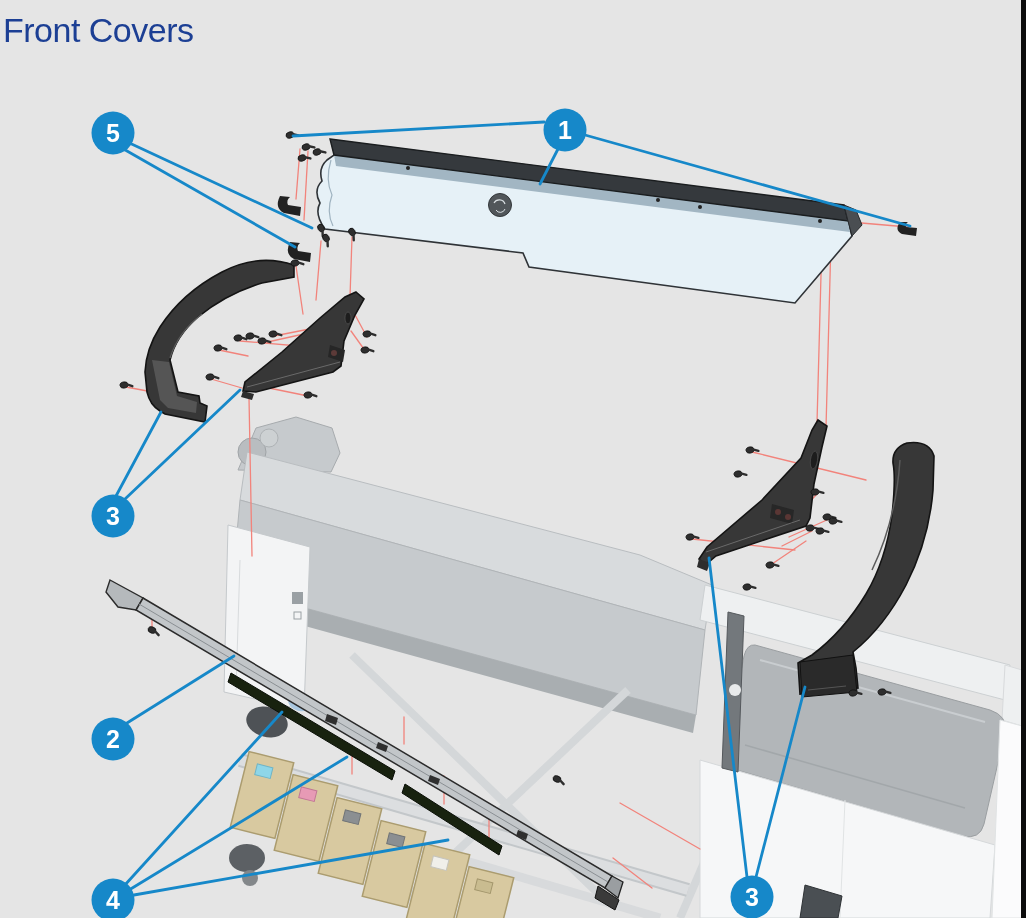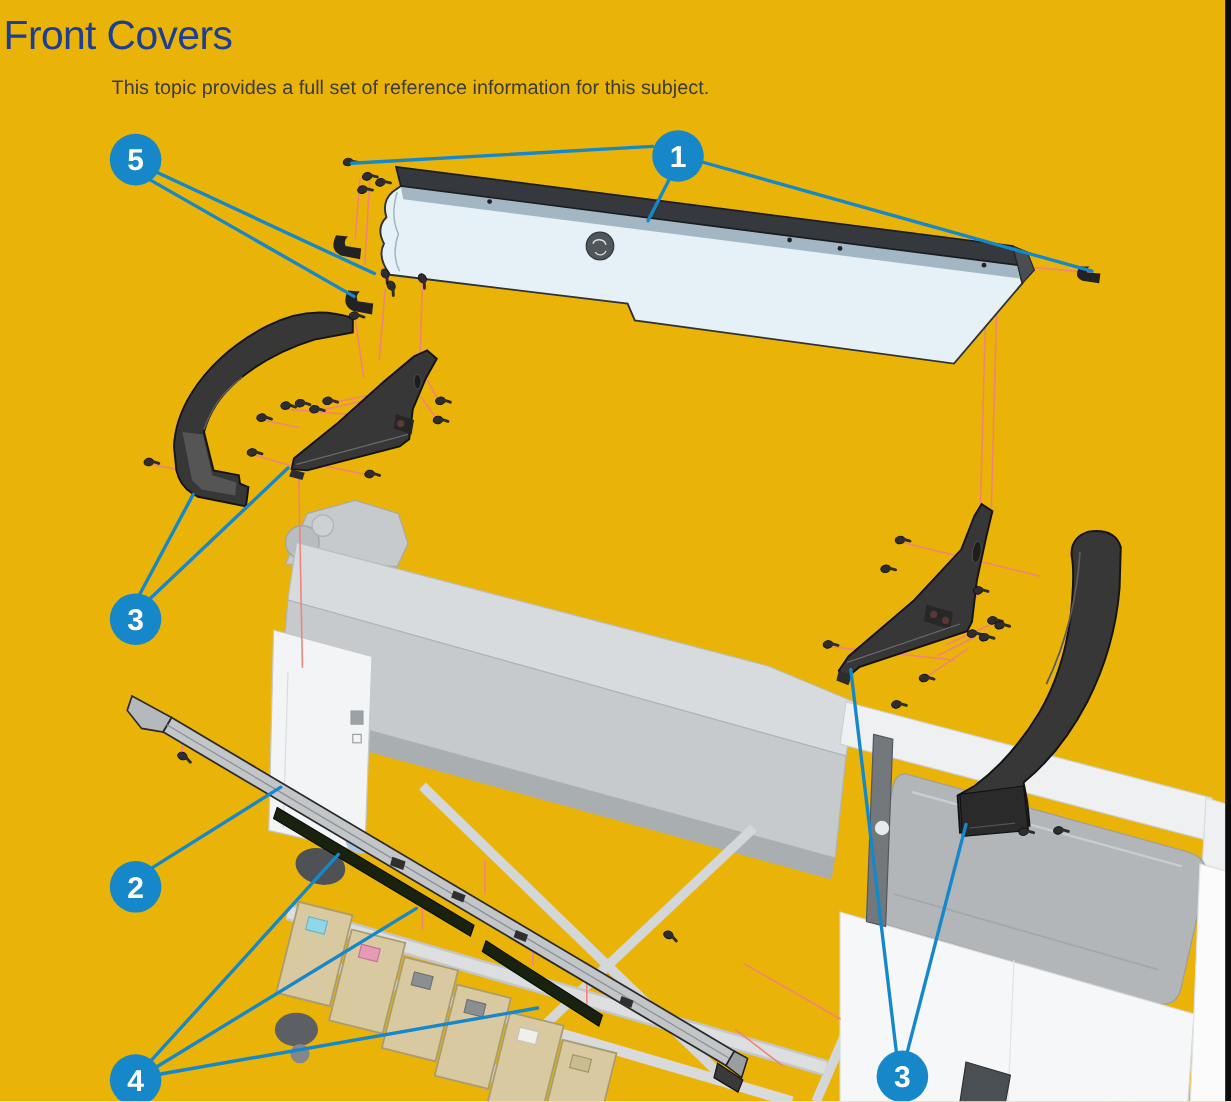--- a/index.html
+++ b/index.html
@@ -1,35 +1,34 @@
 <!DOCTYPE html>
 <html><head>
 <meta charset="utf-8">
 <style>
   html,body{margin:0;padding:0;background:#ffffff;}
-  .stage{position:relative;width:1026px;height:918px;background:#eab308;overflow:hidden;
+  .stage{position:relative;width:1026px;height:918px;background:#e5e5e5;overflow:hidden;
          font-family:"Liberation Sans", sans-serif;}
   .page-title{position:absolute;left:3px;top:11px;font-size:34px;font-weight:400;
               letter-spacing:-0.5px;color:#1c3f94;}
   .page-subtitle{position:absolute;left:93px;top:64px;font-size:16.5px;color:#3c3c3c;}
   svg{position:absolute;left:0;top:0;}
   .blue-leader{stroke:#1688c9;stroke-width:2.8;stroke-linecap:round;fill:none;}
   .red-leader{stroke:#f2837b;stroke-width:1.3;stroke-linecap:round;fill:none;}
   .callout-num{font-family:"Liberation Sans",sans-serif;font-size:25px;font-weight:bold;
                fill:#ffffff;text-anchor:middle;}
   .dark-part{fill:#373737;stroke:#141414;stroke-width:1.6;}
   .outline{stroke:#2f3337;stroke-width:1.6;}
 </style>
 </head>
 <body>
 
 <div class="stage">
 
   <div class="page-title">Front Covers</div>
-  <div class="page-subtitle">This topic provides a full set of reference information for this subject.</div>
 
   <svg width="1026" height="918" viewBox="0 0 1026 918">
 
     <defs>
       <g id="scr">
         <ellipse cx="0" cy="0" rx="4" ry="3.1" fill="#2e2e2e" stroke="#111" stroke-width="0.8"></ellipse>
         <path d="M3 0 L8 2.6" stroke="#2e2e2e" stroke-width="2.4" stroke-linecap="round"></path>
       </g>
     </defs>
 

